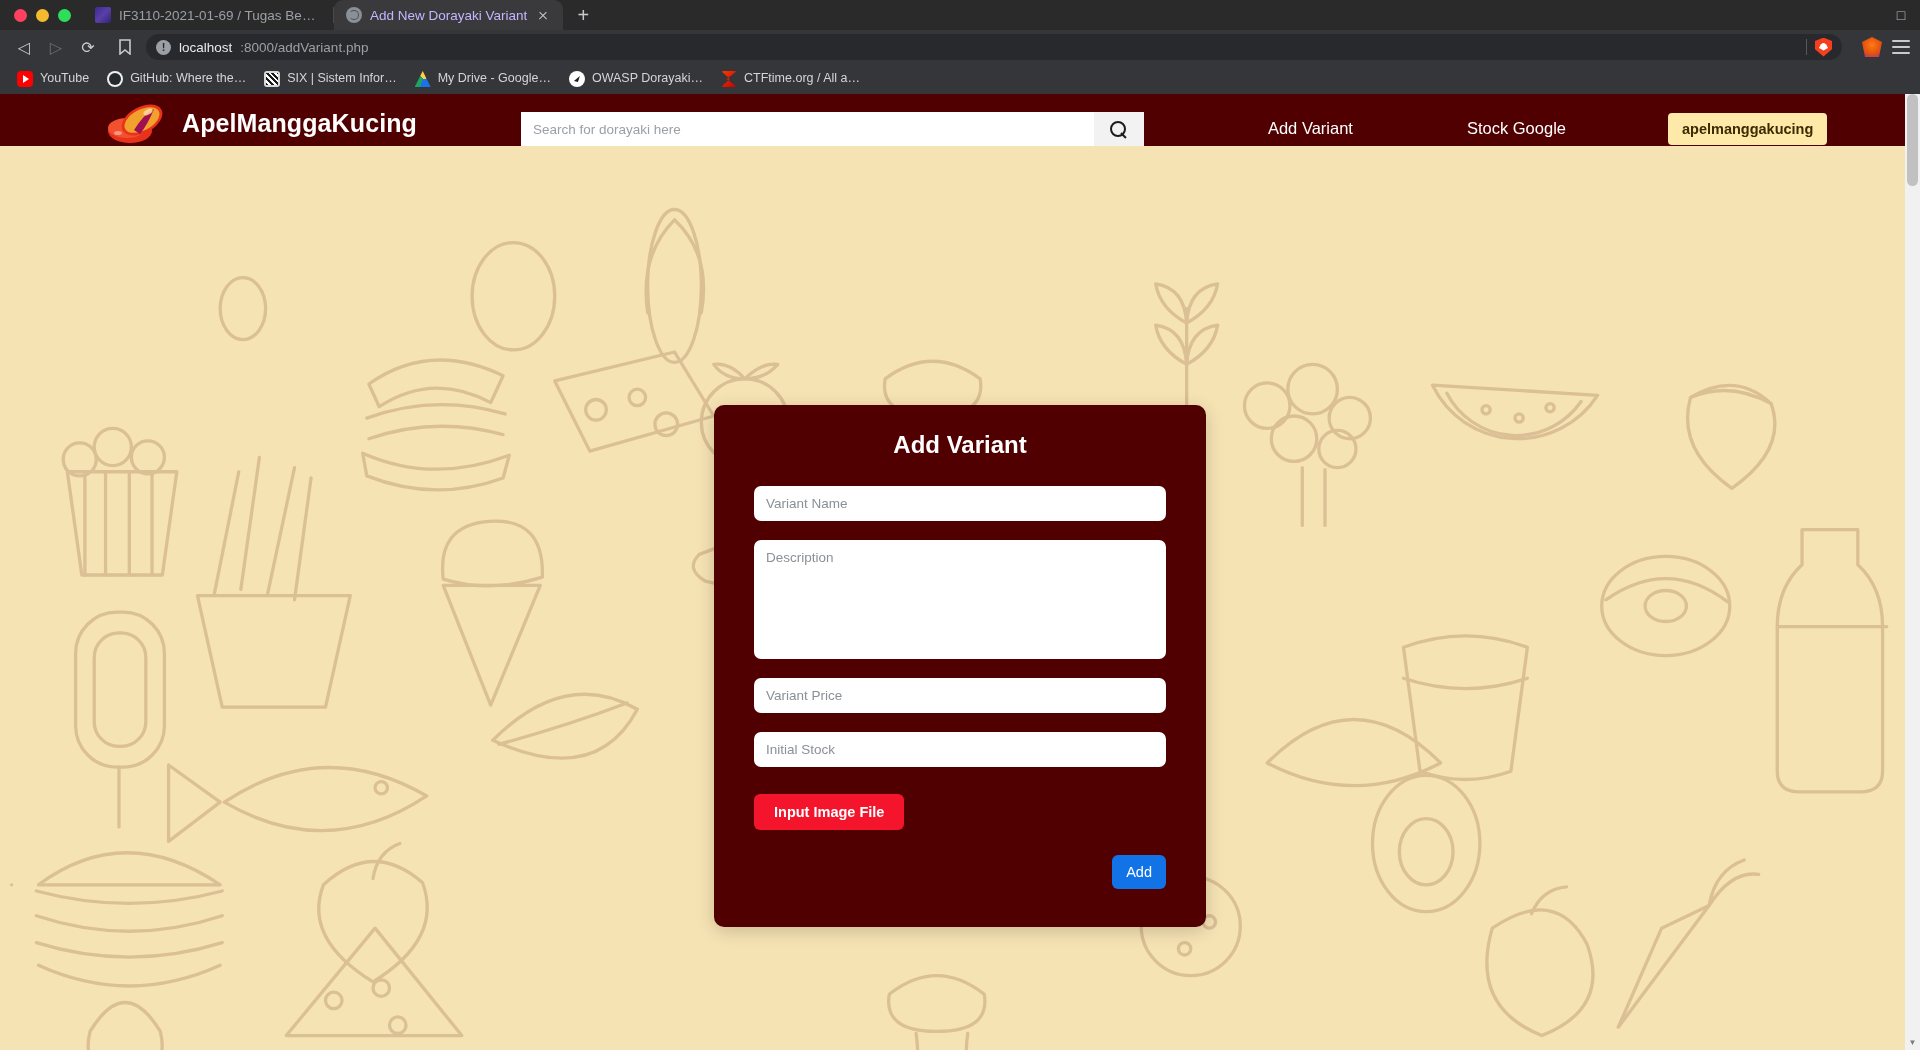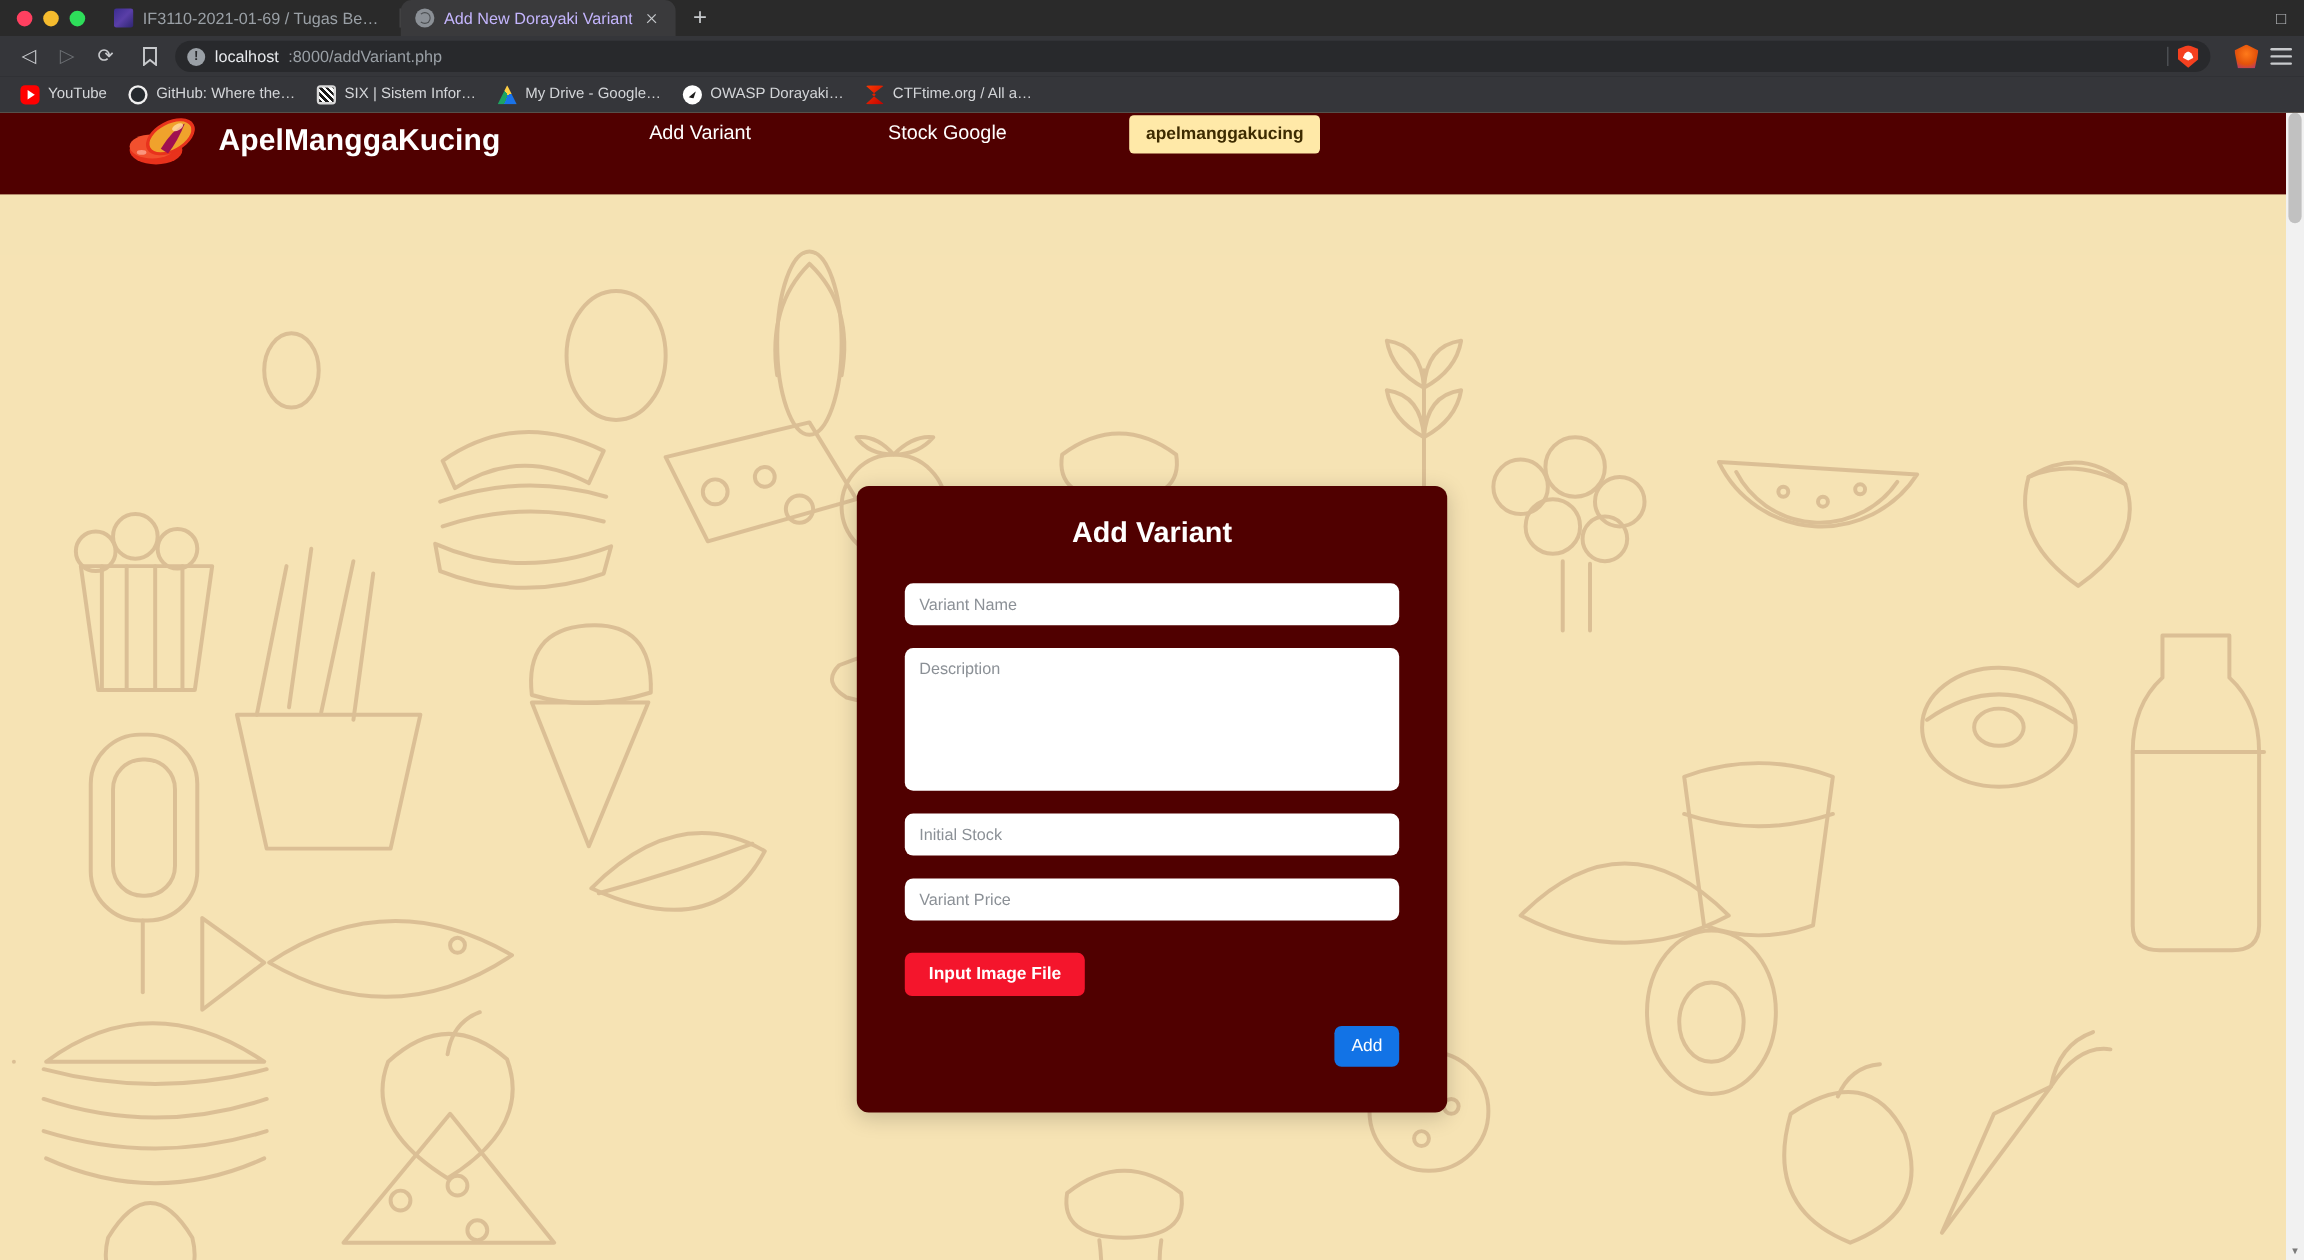--- a/index.html
+++ b/index.html
@@ -146,21 +146,21 @@
   }
   .bm-ico.ctf {
     background: linear-gradient(135deg, #ff3b00 0%, #c00000 100%);
     clip-path: polygon(0% 0%, 100% 0%, 35% 50%, 100% 100%, 0% 100%, 55% 50%);
   }
 
   
   .viewport { flex: 1; position: relative; overflow: hidden; background: #f6e3b4; }
 
   .navbar {
-    height: 68px; background: #500000; display: flex; align-items: flex-start;
+    height: 52px; background: #500000; display: flex; align-items: flex-end;
     position: relative; z-index: 5;
   }
   .brand { display: flex; align-items: center; gap: 16px; margin-left: 104px; }
   .brand-logo { width: 62px; height: 46px; position: relative; }
   .brand-text { color: #fff; font-size: 25px; font-weight: bold; letter-spacing: 0.1px; }
 
   .searchwrap { margin-left: 104px; display: flex; height: 34px; width: 623px; }
   .searchinput {
     flex: 1; border: none; outline: none; background: #fff; font-size: 13.5px;
     padding: 0 12px; color: #3c4043; font-family: "Liberation Sans", sans-serif;
@@ -346,20 +346,26 @@
             <ellipse cx="38" cy="20" rx="22" ry="13" transform="rotate(-28 38 20)" fill="#e8321c"></ellipse>
             <ellipse cx="38" cy="20" rx="19" ry="10.5" transform="rotate(-28 38 20)" fill="#f0a22c"></ellipse>
             <path d="M30 30 Q40 14 50 9 Q44 24 36 34 Z" fill="#a01050"></path>
             <ellipse cx="44" cy="12" rx="5" ry="2.6" transform="rotate(-28 44 12)" fill="#ffd9a0" opacity="0.85"></ellipse>
             <ellipse cx="14" cy="33" rx="4" ry="2" fill="#ffb2a0" opacity="0.7"></ellipse>
           </svg>
         </span>
         <span class="brand-text">ApelManggaKucing</span>
       </div>
 
+      <div class="searchwrap">
+        <input class="searchinput" type="text" placeholder="Search for dorayaki here" style="">
+        <button class="searchbtn">
+          <span class="mag"></span>
+        </button>
+      </div>
 
       <div class="navlinks">
         <a class="navlink">Add Variant</a>
         <a class="navlink">Stock Google</a>
         <div class="userbadge">apelmanggakucing</div>
       </div>
     </div>
 
     <div class="pagebody">
       <div class="pattern">
@@ -489,23 +495,23 @@
         </svg>
       </div>
 
       <div class="card">
         <div class="card-title">Add Variant</div>
 
         <input class="field" type="text" placeholder="Variant Name" style="">
 
         <textarea class="field" placeholder="Description" style=""></textarea>
 
+        <input class="field" type="text" placeholder="Variant Price" style="">
+
         <input class="field" type="text" placeholder="Initial Stock" style="">
-
-        <input class="field" type="text" placeholder="Variant Price" style="">
 
         <button class="filebtn">Input Image File</button>
 
         <div class="actions">
           <button class="addbtn">Add</button>
         </div>
       </div>
     </div>
 
     <div class="scrollbar">

